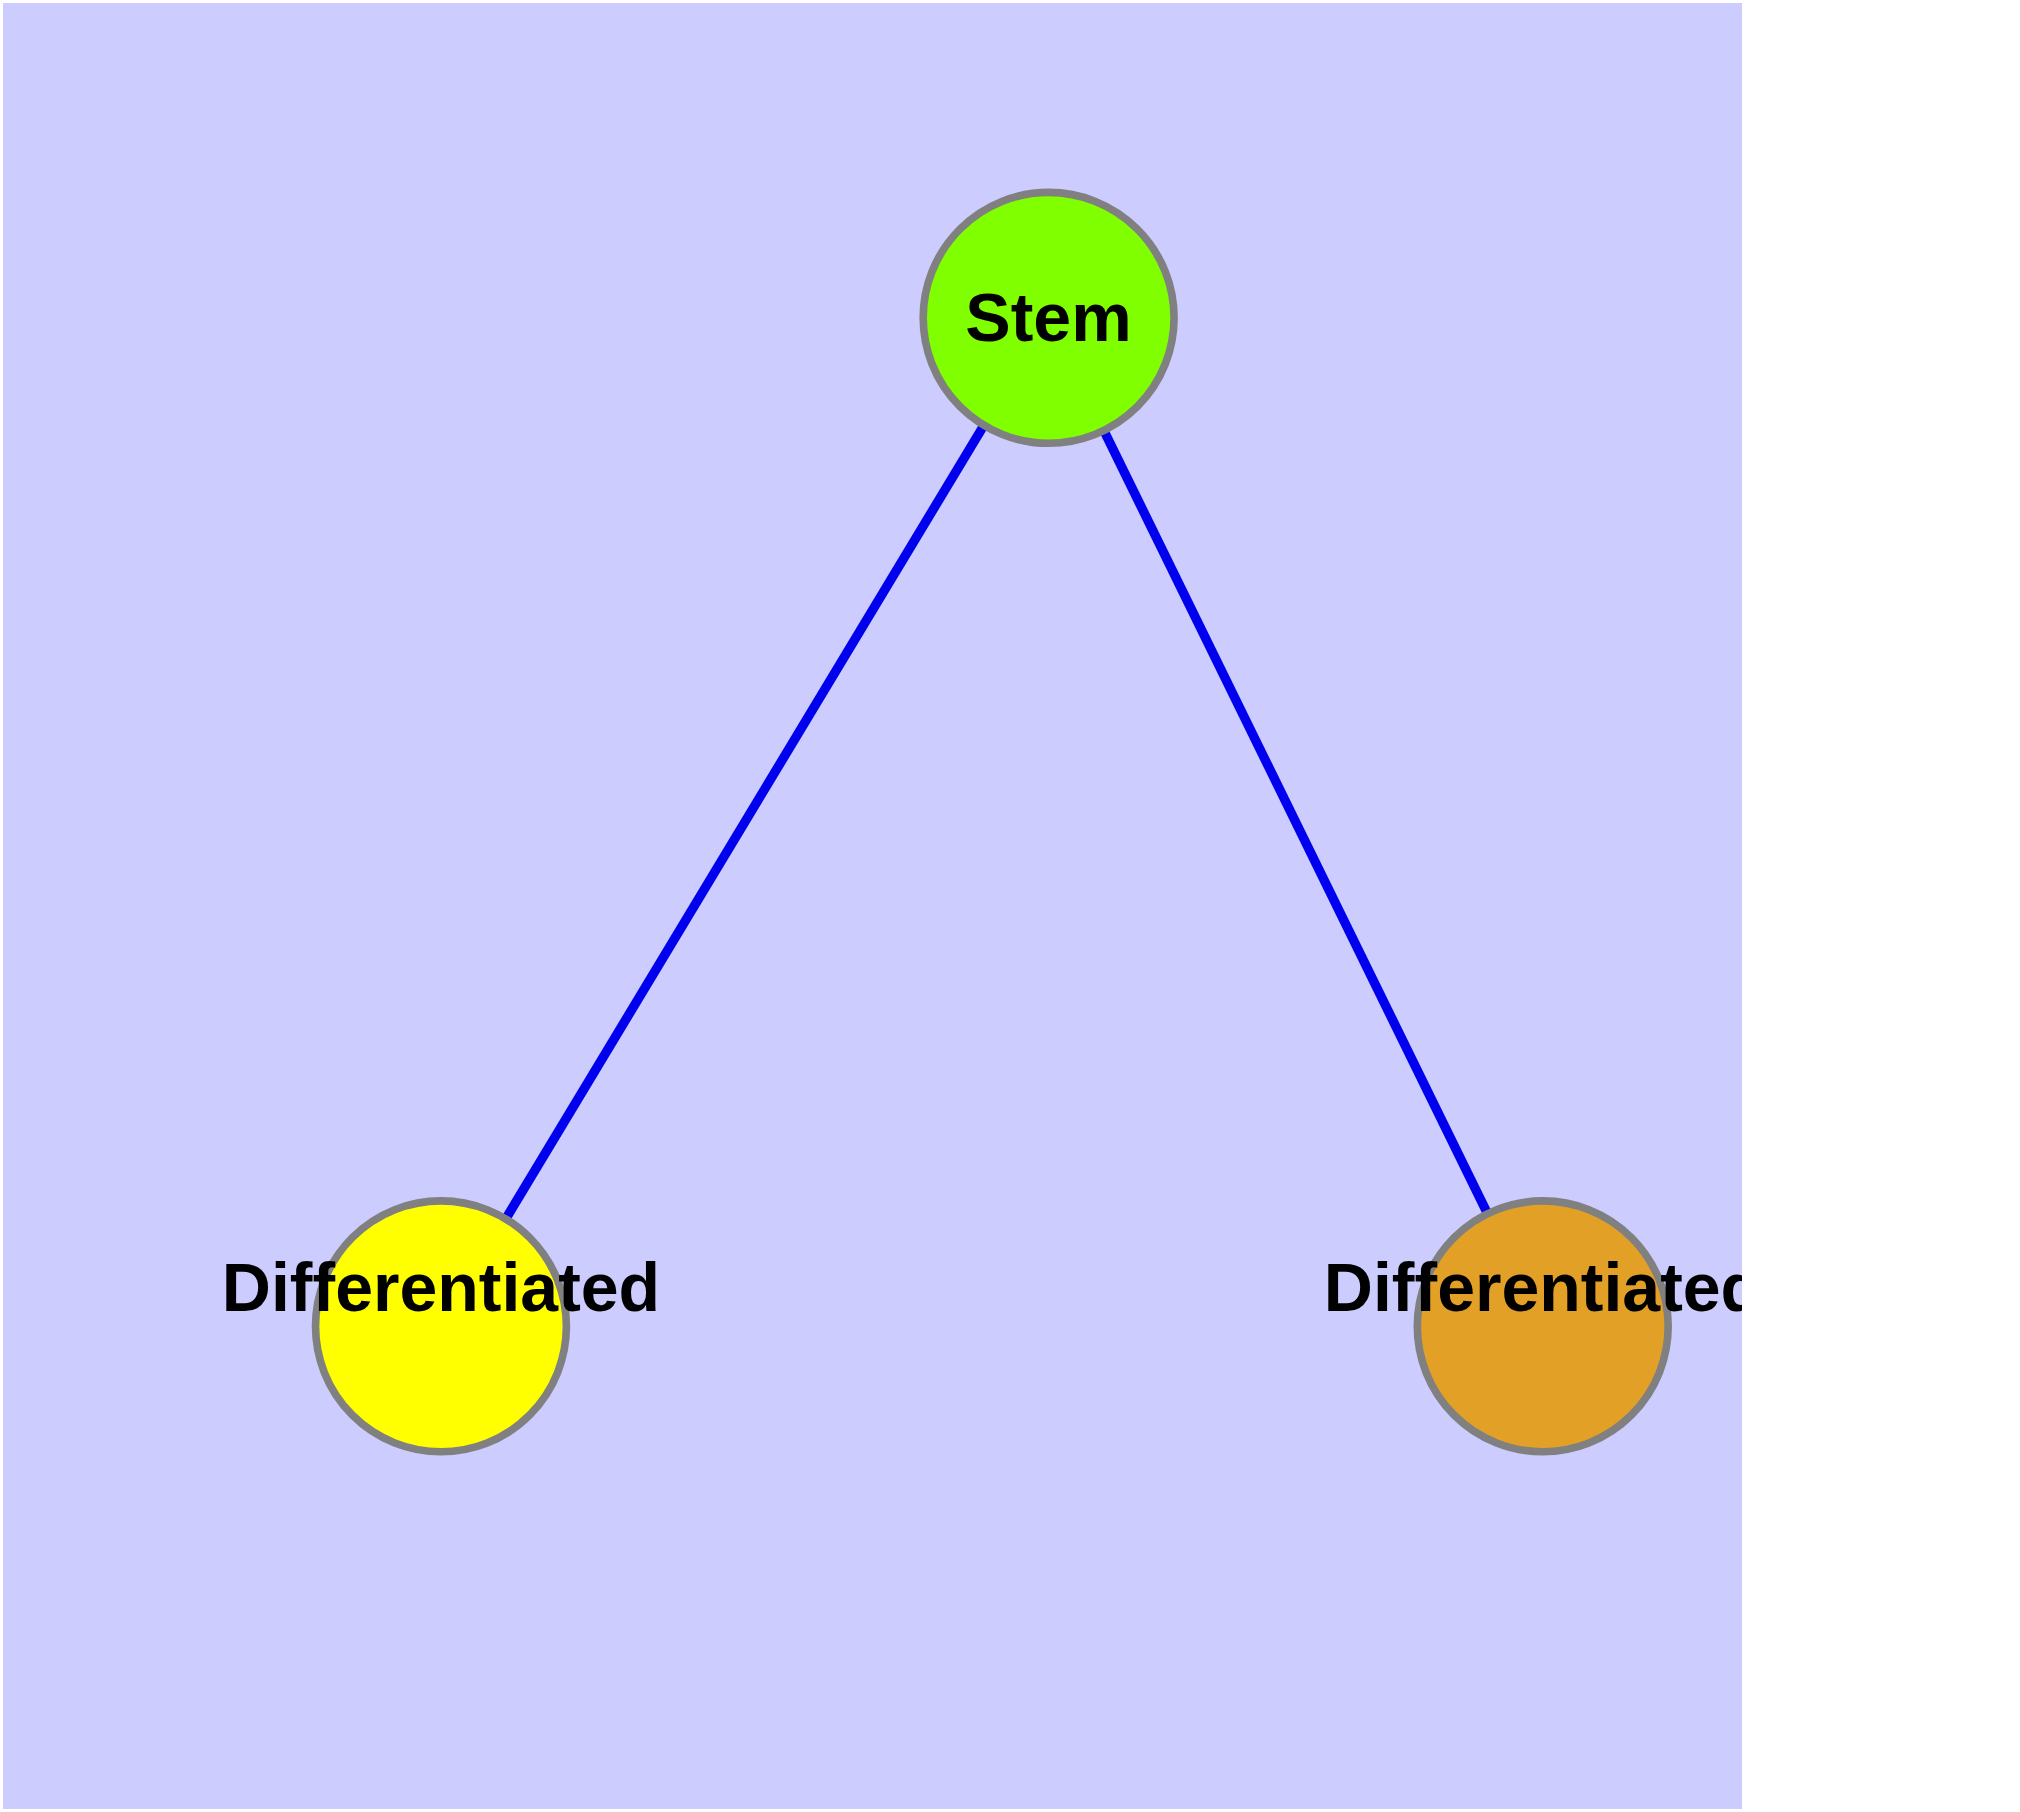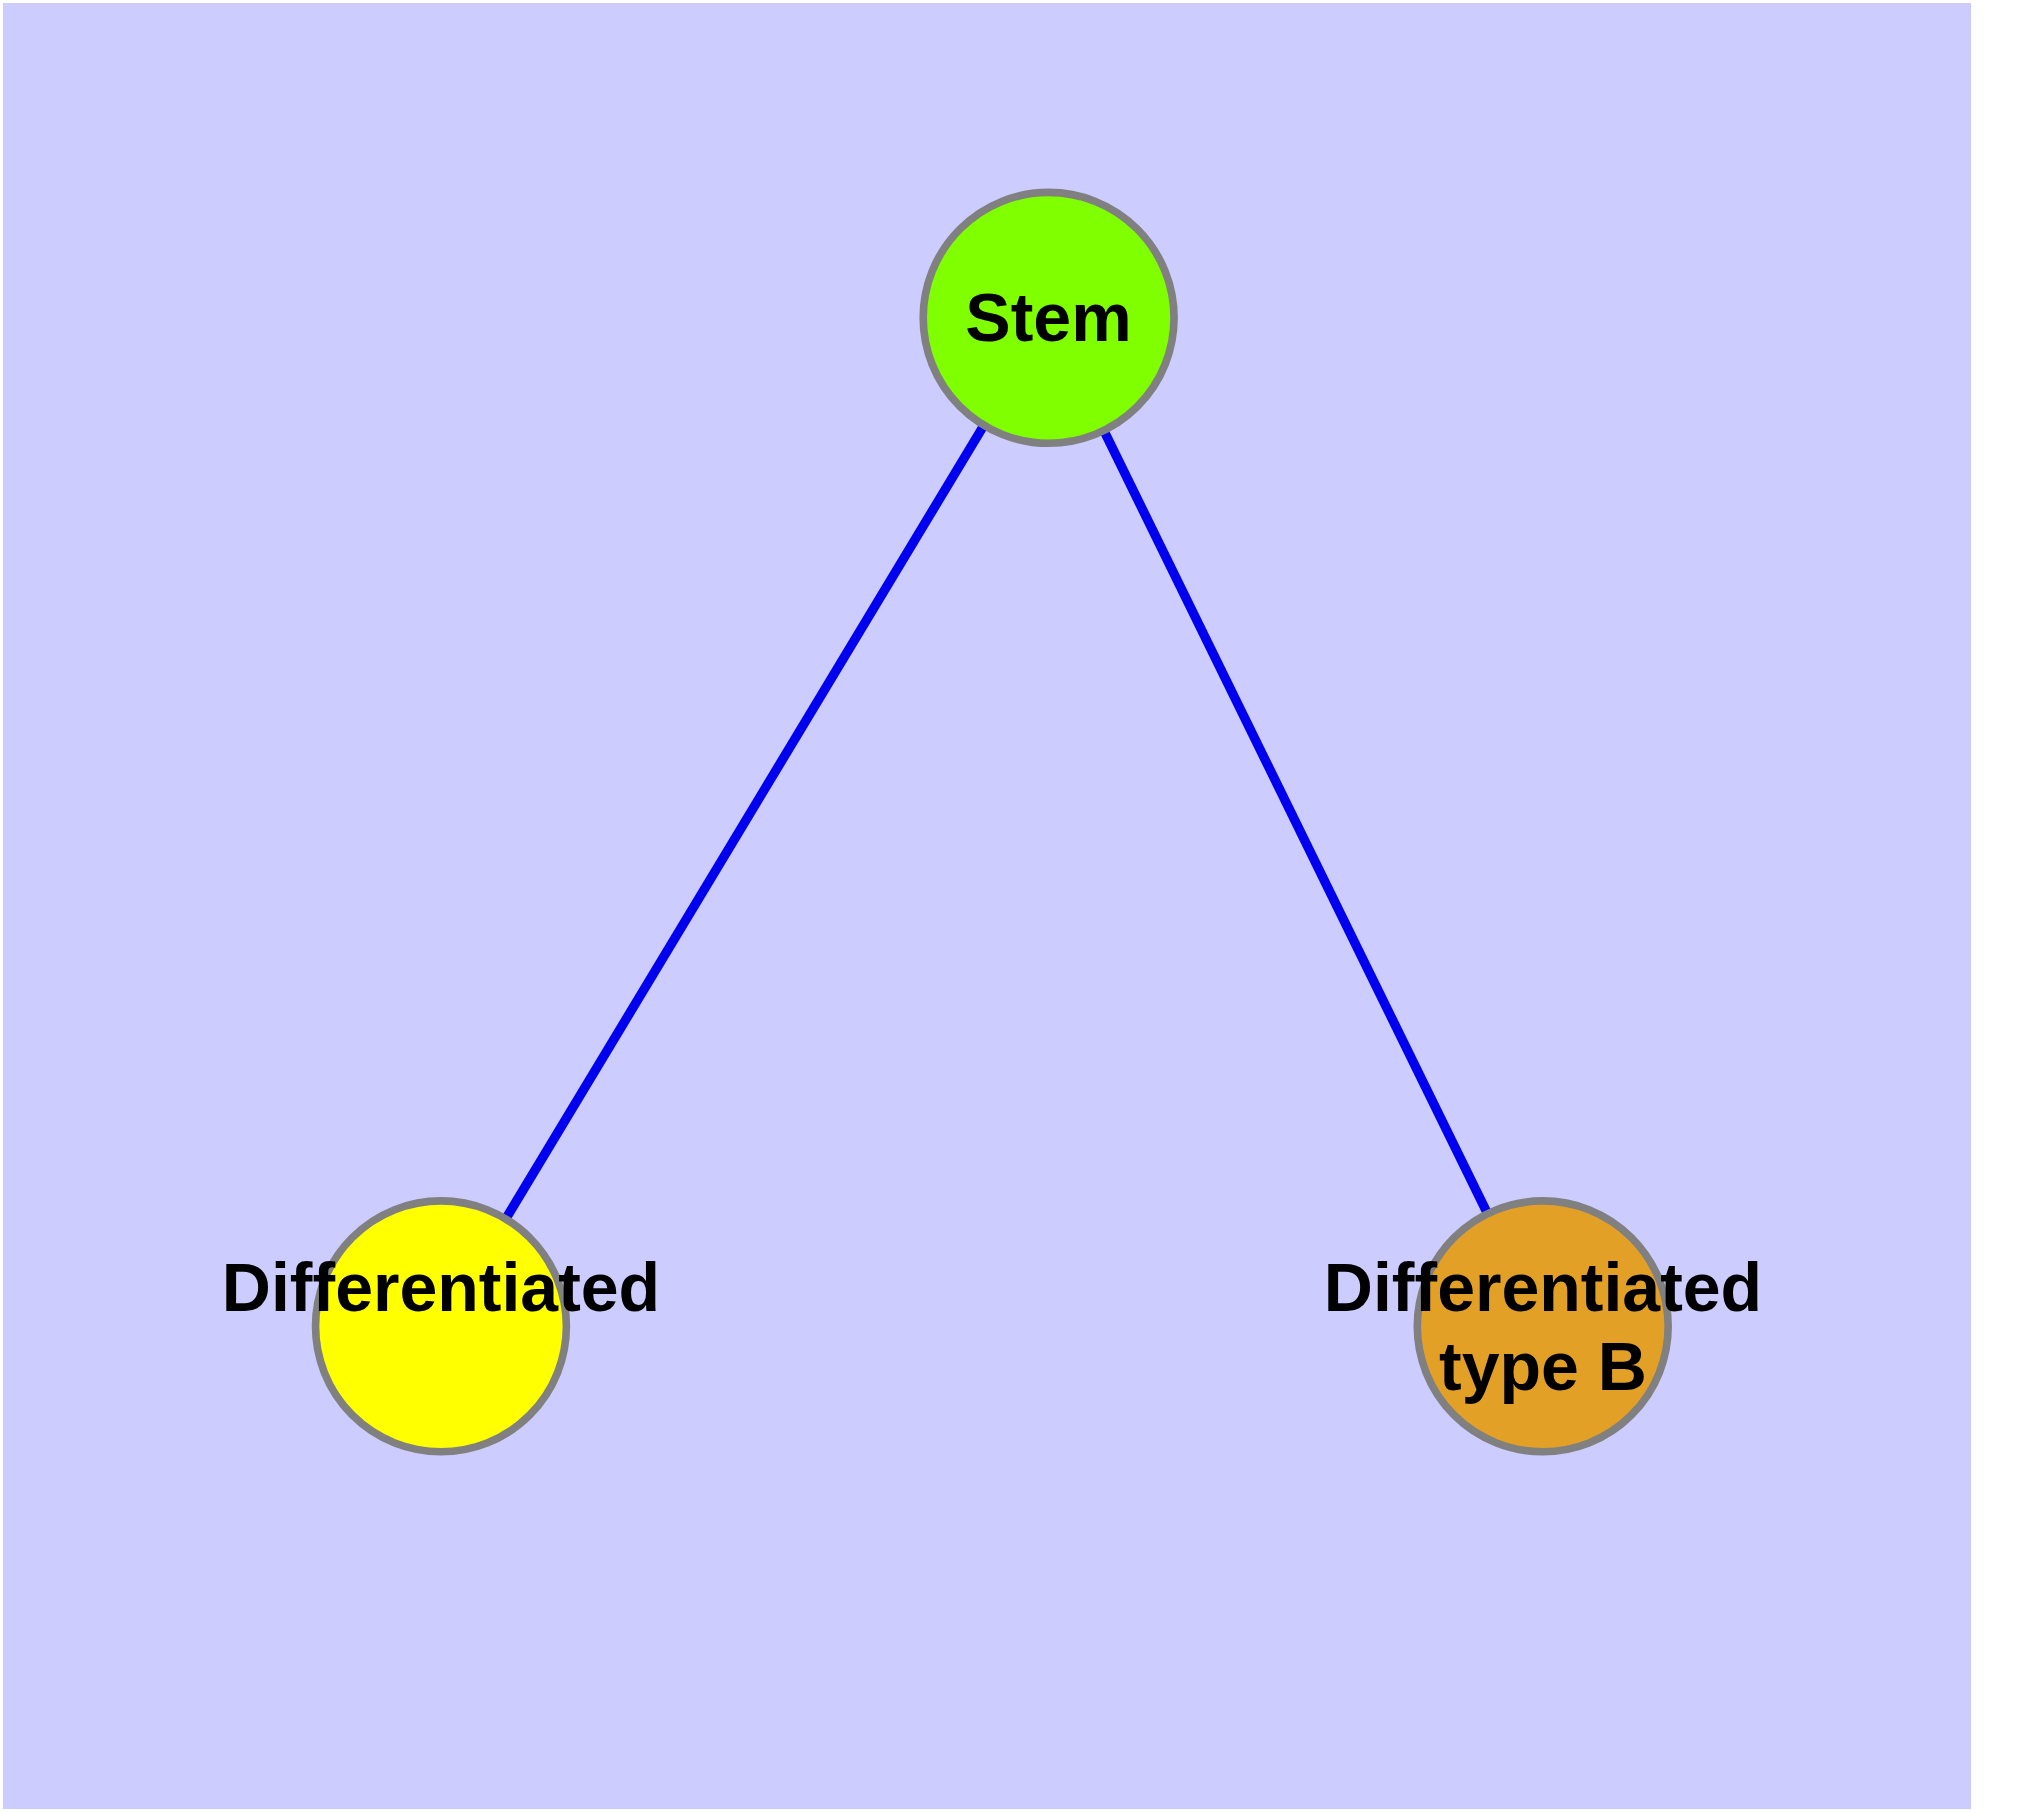--- a/index.html
+++ b/index.html
@@ -3,21 +3,21 @@
 <meta charset="utf-8">
 <title>Cell Differentiation Graph</title>
 <style>
   html, body {
     margin: 0;
     padding: 0;
     background: #ffffff;
   }
   #root {
     position: relative;
-    width: 1971px;
+    width: 1742px;
     height: 1812px;
     background: #ffffff;
     overflow: hidden;
     font-family: "Liberation Sans", "DejaVu Sans", sans-serif;
   }
   #canvas-bg {
     position: absolute;
     left: 2.5px;
     top: 3.4px;
     width: 2015px;
@@ -80,16 +80,16 @@
       <circle cx="1237" cy="375" r="148" fill="#7fff00" stroke="#808080" stroke-width="9"></circle>
       <circle cx="520" cy="1565" r="148" fill="#ffff00" stroke="#808080" stroke-width="9"></circle>
       <circle cx="1820" cy="1565" r="148" fill="#e3a027" stroke="#808080" stroke-width="9"></circle>
     </g>
   </svg>
 
   <div class="node-label" id="label-stem" style="left: 794px; top: 278px; color: rgb(0, 0, 0);"><span>Stem</span></div>
 
   <div class="node-label" id="label-diff-a" style="left: 102px; top: 1248px; color: rgb(0, 0, 0);"><span>Differentiated</span><br></div>
 
-  <div class="node-label" id="label-diff-b" style="left: 1204px; top: 1248px; color: rgb(0, 0, 0);"><span>Differentiated</span><br><span>type B</span></div>
+  <div class="node-label" id="label-diff-b" style="left: 1204px; top: 1248px; color: rgb(0, 0, 0);"><span>Differentiated</span><br></div>
 
 </div>
 
 
 </body></html>

